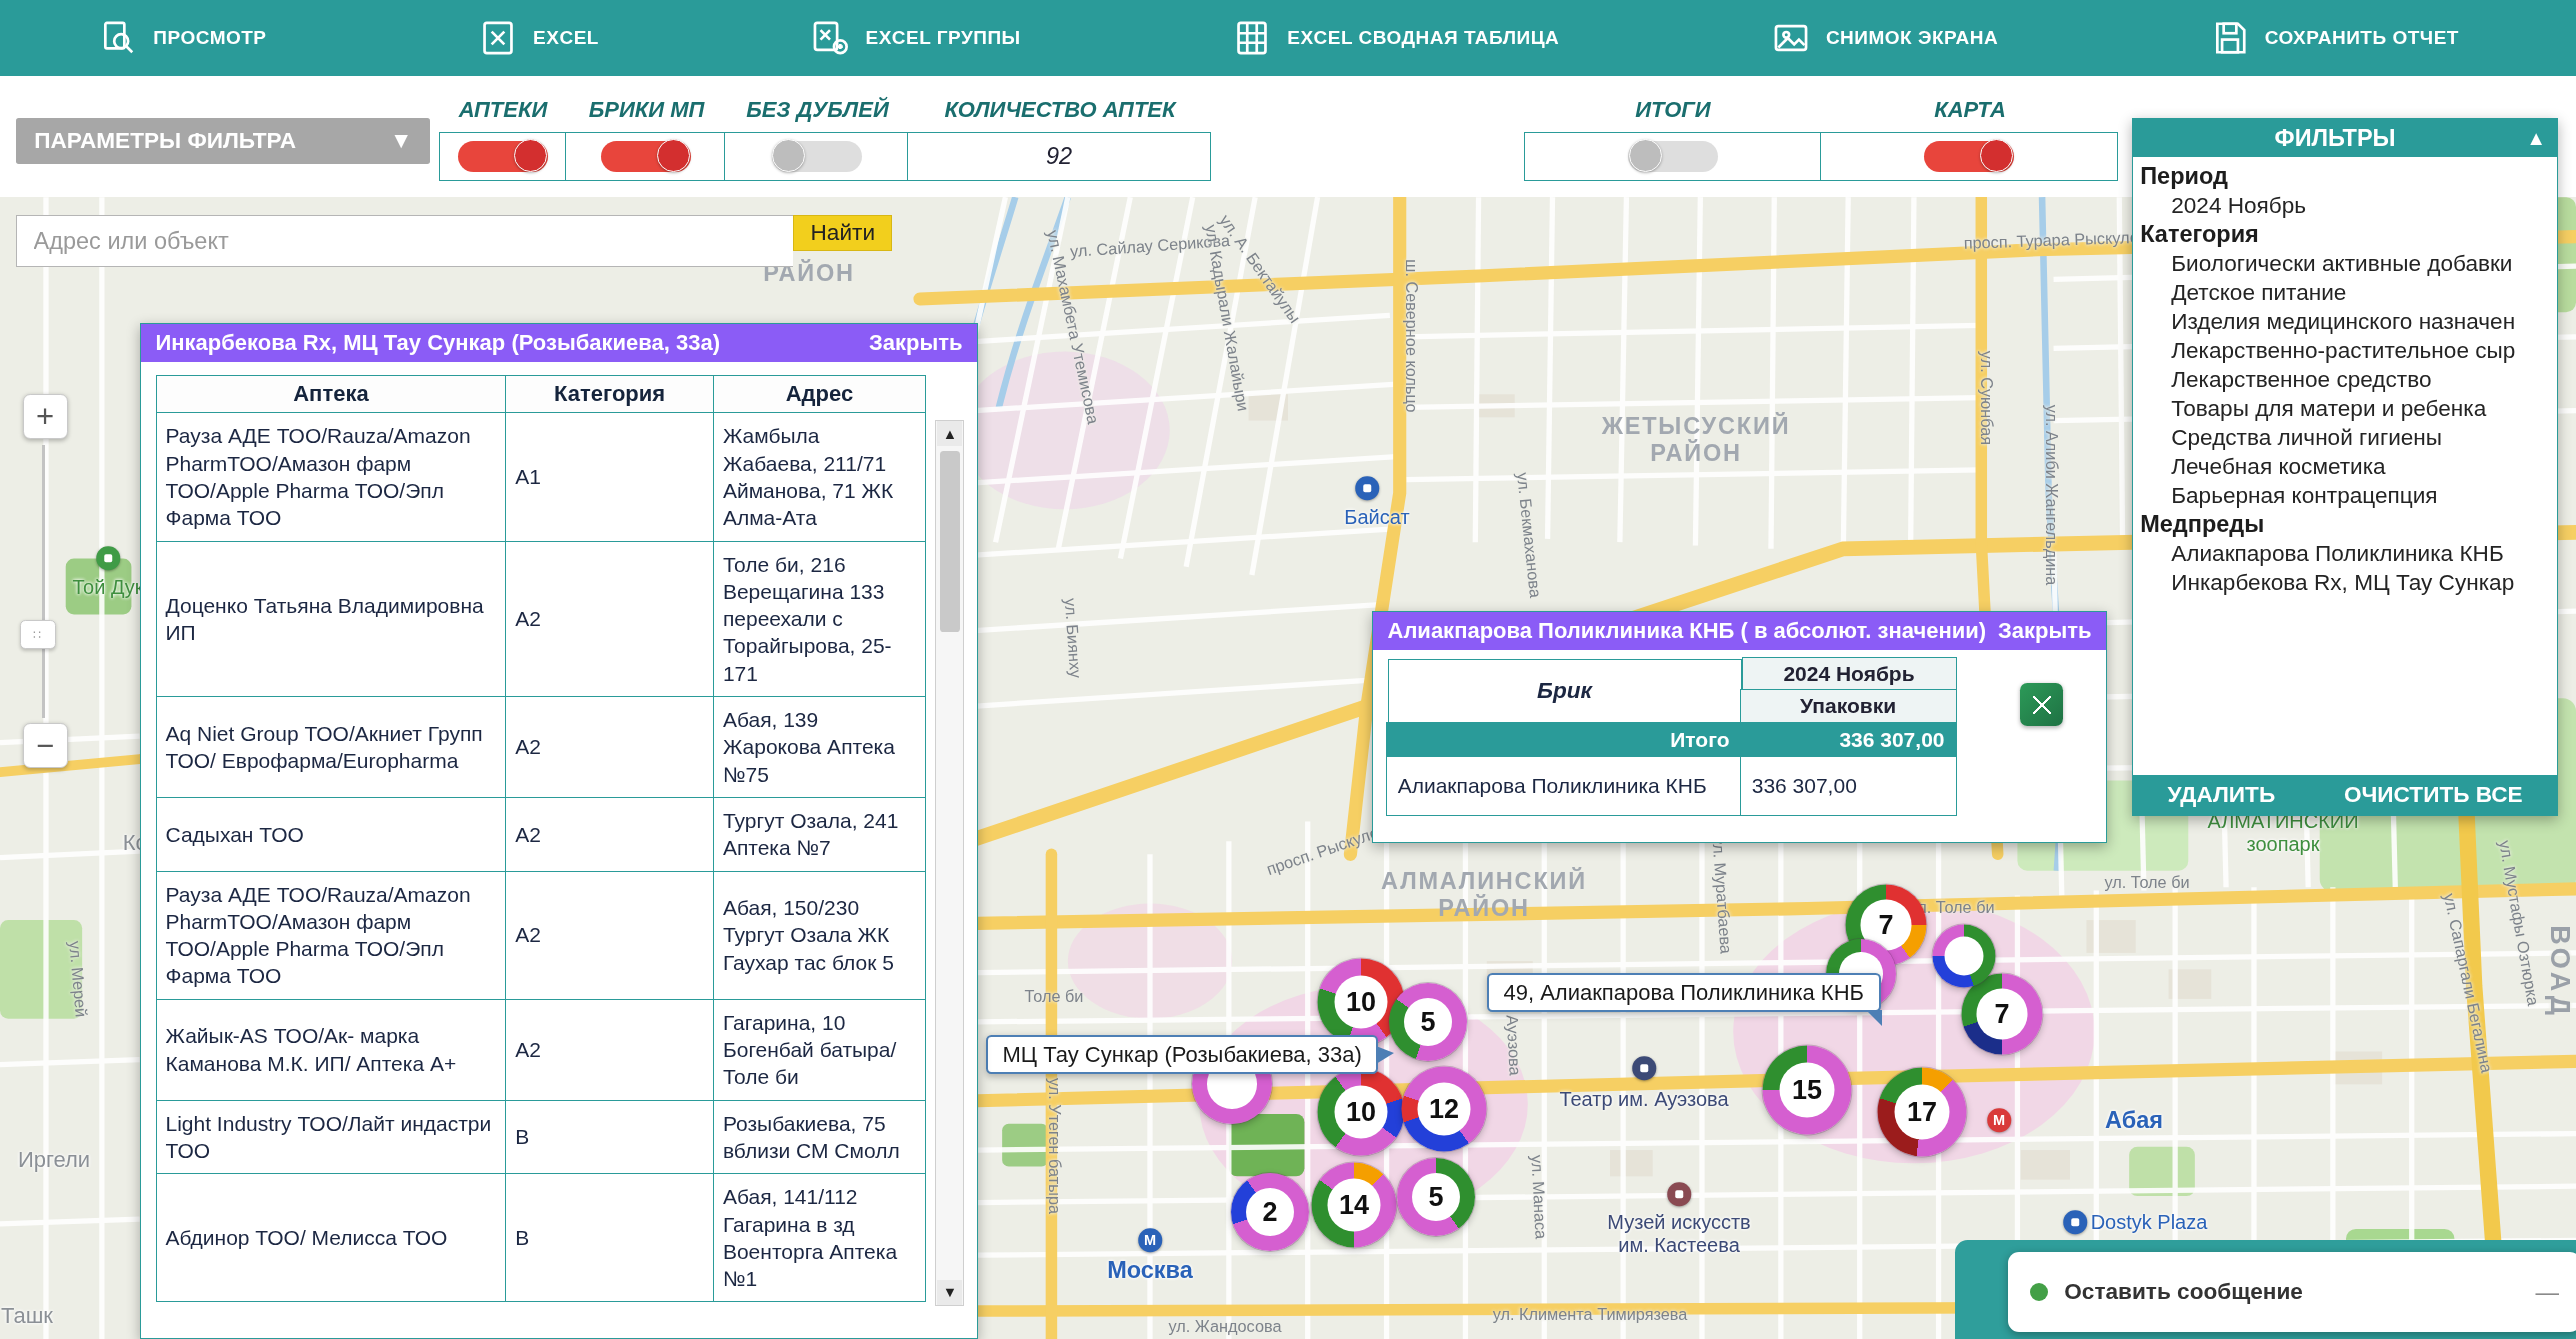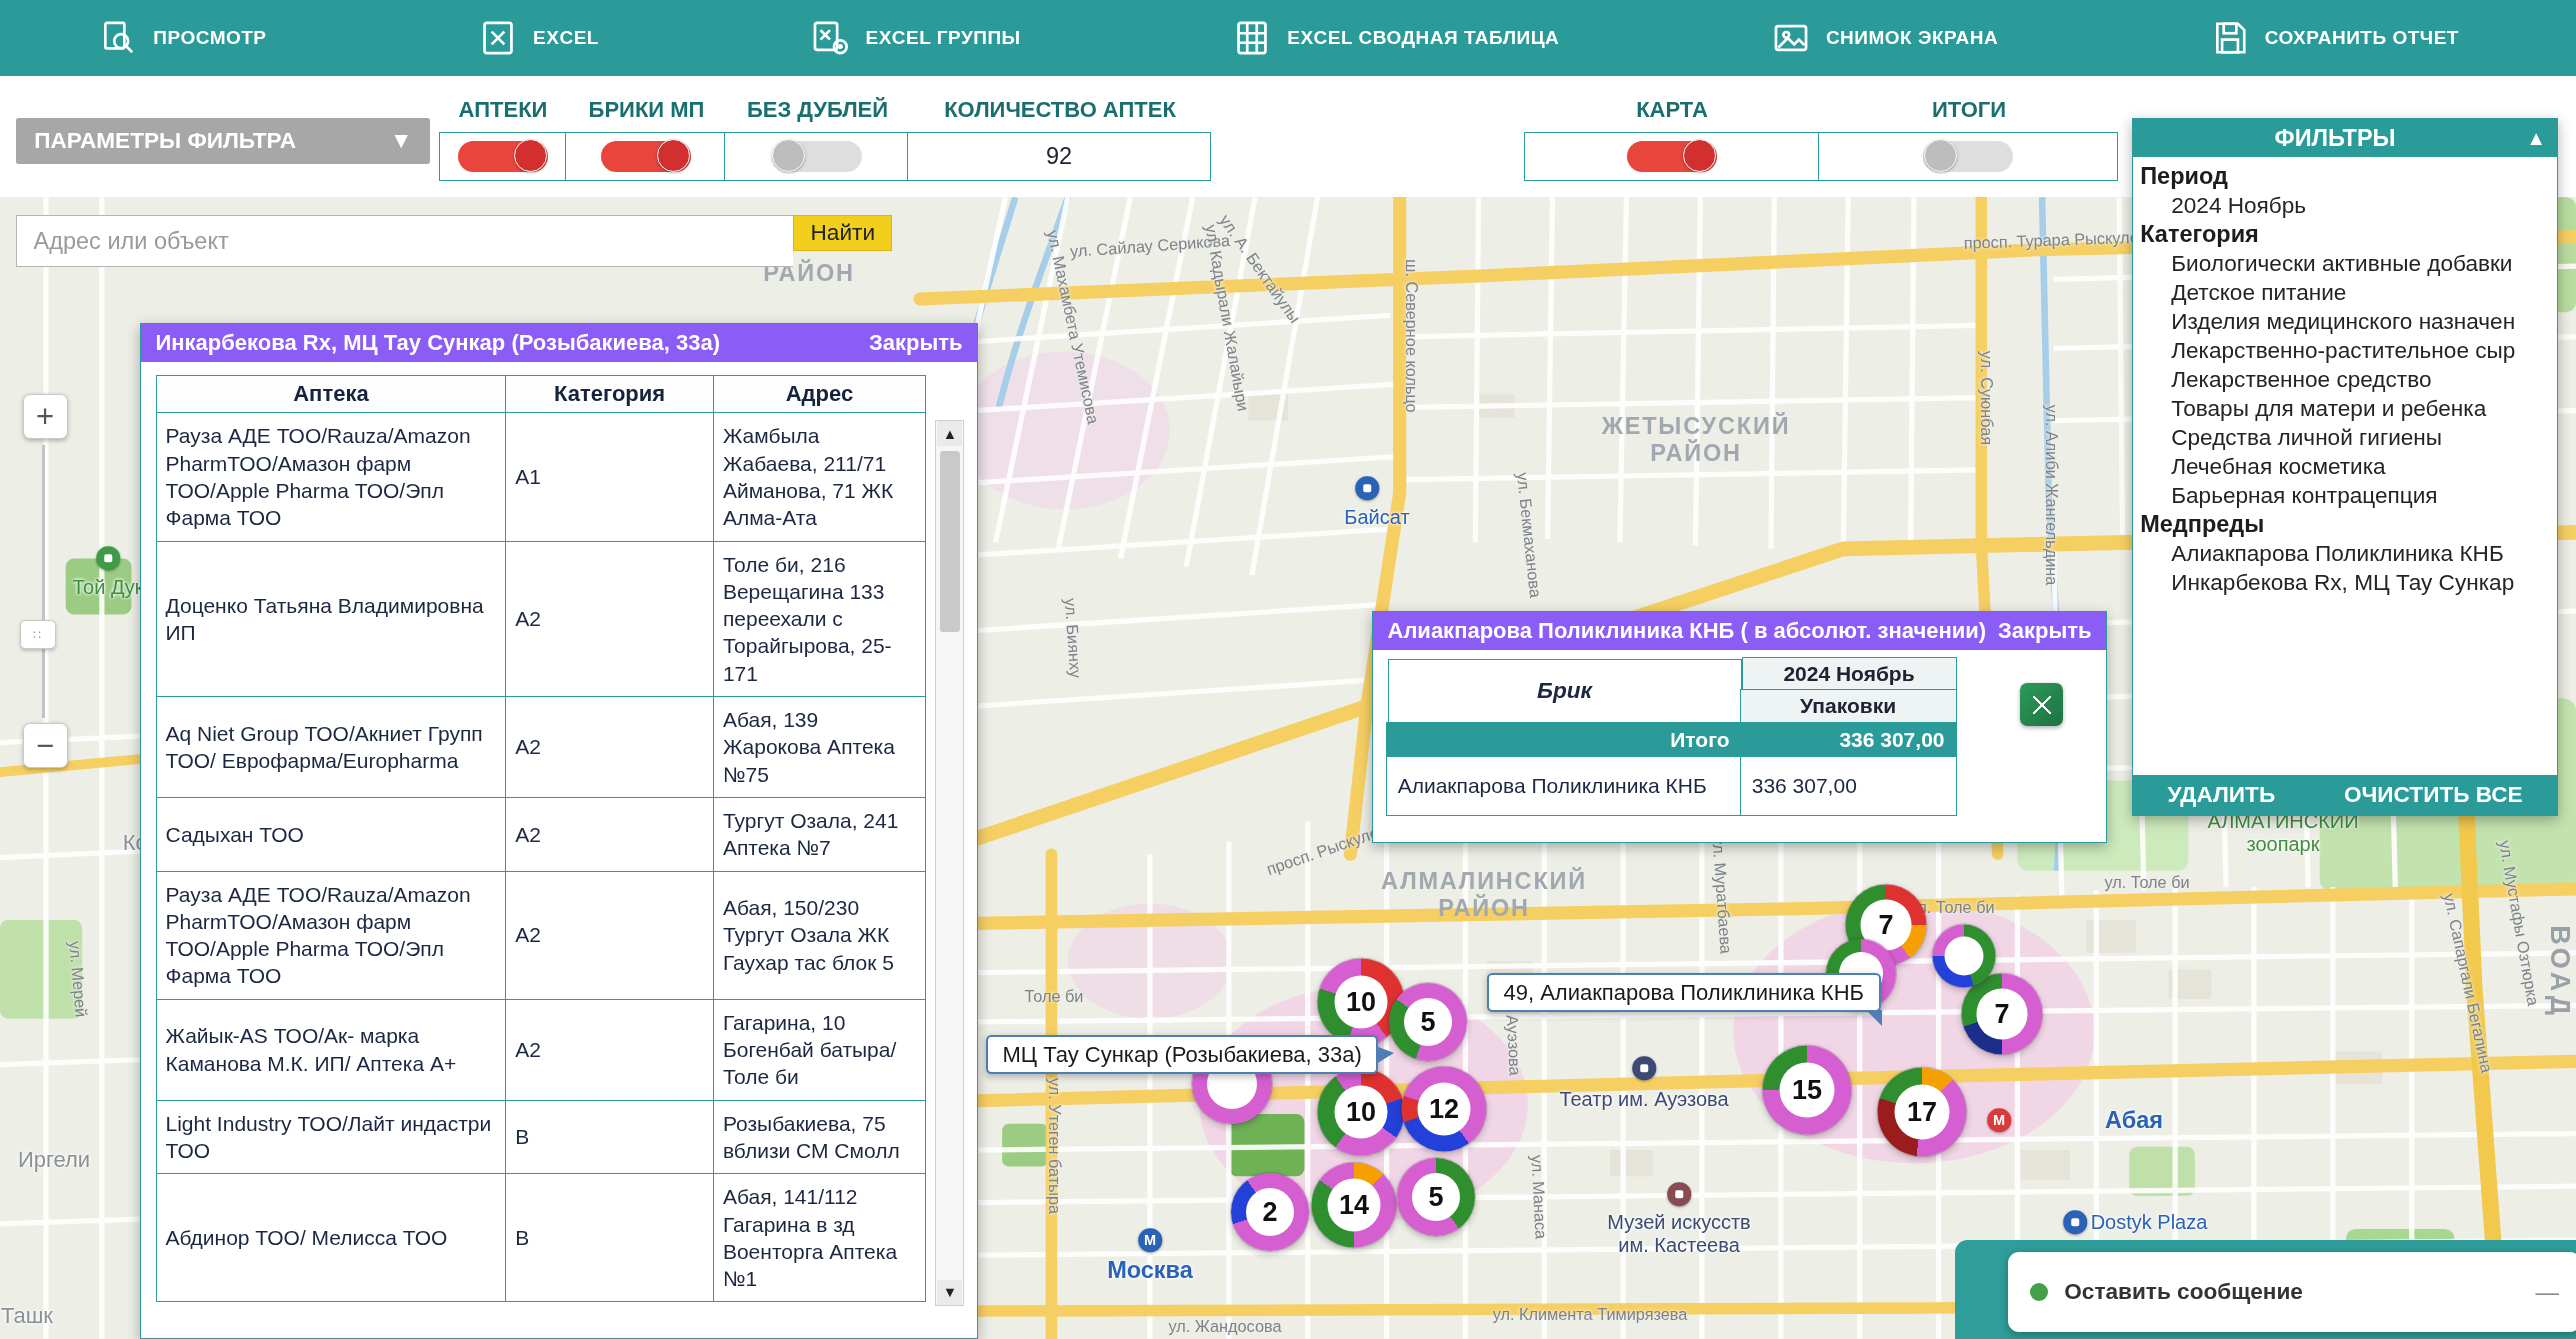--- a/index.html
+++ b/index.html
@@ -64,21 +64,21 @@
   .tb-item svg{display:block;}
   .tb-label{color:#fff;font-weight:bold;font-size:19px;letter-spacing:0.5px;white-space:nowrap;}
 
   
   .strip{position:absolute;left:0;top:76px;width:2576px;height:121px;background:#fff;z-index:40;}
   .params-btn{position:absolute;left:16.3px;top:42px;width:414px;height:46px;background:#a7a7a7;color:#fff;
     font-weight:bold;font-size:22.6px;display:flex;align-items:center;justify-content:space-between;
     padding:0 18px;box-sizing:border-box;border-radius:2.7px;cursor:pointer;}
   .tg-group{position:absolute;top:12.6px;display:flex;}
   .tg-group1{left:439px;} .tg-group2{left:1524px;}
-  .tg-item{display:flex;flex-direction:column;}
+  .tg-item{display:flex;flex-direction:column;font-style:italic;}
   .tg-label{height:43px;display:flex;align-items:center;justify-content:center;color:#1a6e6e;
     font-weight:bold;font-size:22px;white-space:nowrap;}
   .tg-box{height:49px;border:1.8px solid #2a9b99;margin-left:-1.8px;display:flex;align-items:center;
     justify-content:center;background:#fff;box-sizing:border-box;}
   .tg-item:first-child .tg-box{margin-left:0;}
   .switch{position:relative;width:90px;height:31px;border-radius:15.4px;cursor:pointer;}
   .switch.on{background:#e8453c;}
   .switch.on::after{content:'';position:absolute;right:0.9px;top:-1.8px;width:33px;height:33px;border-radius:50%;
     background:#d32f2f;border:1.8px solid #fff;box-sizing:border-box;box-shadow:0 0.9px 2.7px rgba(0,0,0,.3);}
   .switch.off{background:#dedede;}
@@ -532,30 +532,30 @@
         </div>
       </div>
       <div class="tg-item" style="width:302px">
         <div class="tg-label">КОЛИЧЕСТВО АПТЕК</div>
         <div class="tg-box">
           <span class="tg-value">92</span>
         </div>
       </div>
     </div>
     <div class="tg-group tg-group2">
+      <div class="tg-item" style="width:298px">
+        <div class="tg-label">ИТОГИ</div>
+        <div class="tg-box">
+          <div class="switch off"></div>
+        </div>
+      </div>
       <div class="tg-item" style="width:296px">
         <div class="tg-label">КАРТА</div>
         <div class="tg-box">
           <div class="switch on"></div>
-        </div>
-      </div>
-      <div class="tg-item" style="width:298px">
-        <div class="tg-label">ИТОГИ</div>
-        <div class="tg-box">
-          <div class="switch off"></div>
         </div>
       </div>
     </div>
   </div>
 
   <div class="search-row">
     <input class="search-input" type="text" placeholder="Адрес или объект" style="">
     <button class="search-btn">Найти</button>
   </div>
 

